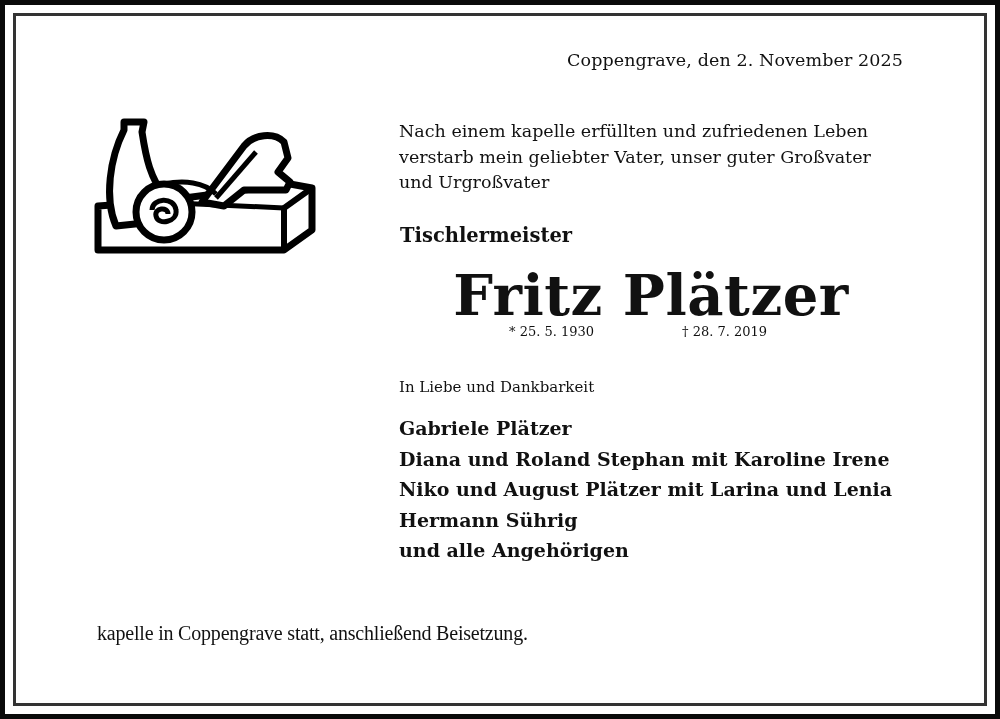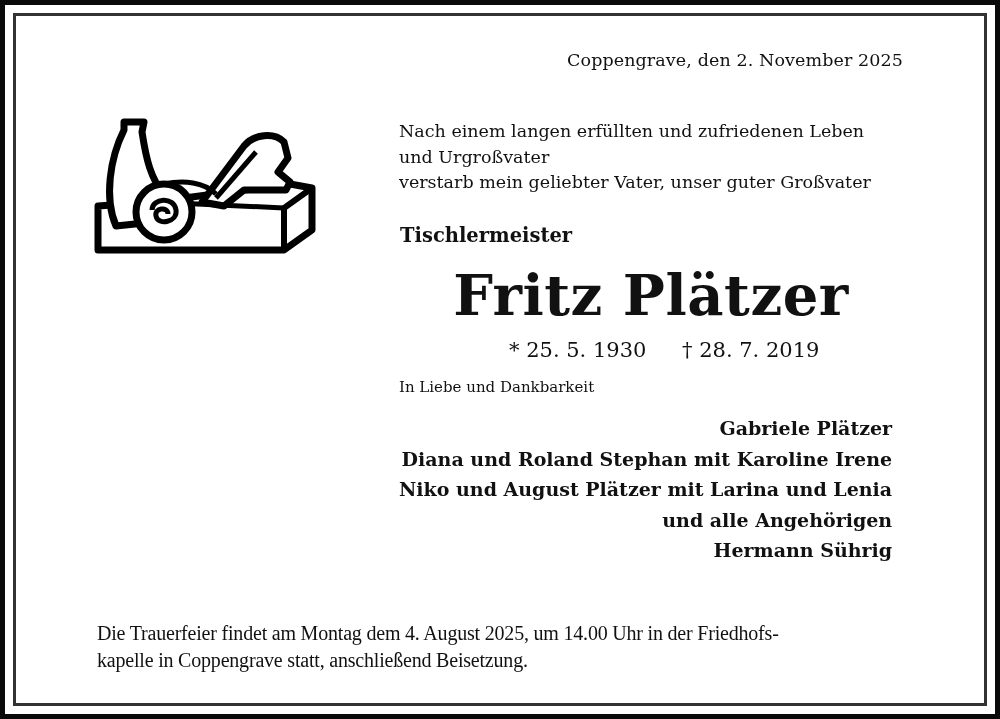--- a/index.html
+++ b/index.html
@@ -30,32 +30,32 @@
     .intro div { white-space:nowrap; }
     .title-prof {
       position:absolute; left:400px; width:502px; top:224px; text-align:left;
       font-size:19.5px; font-weight:bold;
     }
     .name {
       position:absolute; left:400px; width:502px; top:260px; text-align:center;
       font-size:56px; font-weight:bold; letter-spacing:0.5px; line-height:70px;
     }
     .dates {
-      position:absolute; top:338px; font-size:21px; white-space:nowrap;
+      position:absolute; top:324px; font-size:13px; white-space:nowrap;
     }
     .date-born { left:509px; }
     .date-died { left:682px; }
     .closing {
       position:absolute; left:399px; top:378px; font-size:15px;
     }
     .mourners {
       position:absolute; left:399px; top:413px; font-size:19px; font-weight:bold;
       line-height:30.5px;
     }
-    .mourners div { white-space:nowrap;text-align:right; }
+    .mourners div { white-space:nowrap; }
     .service {
       position:absolute; left:97px; top:620px; width:830px;
       font-family:"Liberation Serif", serif;
       font-size:20px; line-height:27px; letter-spacing:-0.2px;
     }
     .service div { white-space:nowrap; }
   </style>
 </head>
 <body>
 
@@ -75,38 +75,37 @@
 
   <path d="M108 84 L150 28 C 160 16, 180 14, 190 24 L 194 40 L 184 54 L 196 64 L 192 72 L 150 72 L 130 88 Z" fill="#fff" stroke="#000" stroke-width="7" stroke-linejoin="round"></path>
   <path d="M122 80 L 162 34" stroke="#000" stroke-width="5"></path>
 
   <circle cx="70" cy="94" r="28" fill="#fff" stroke="#000" stroke-width="7"></circle>
   <path d="M58 92 C 58 80, 80 78, 82 92 C 84 104, 64 108, 62 98 C 60 90, 74 88, 74 96" fill="none" stroke="#000" stroke-width="5"></path>
   <path d="M70 66 C 90 62, 110 64, 122 76" fill="none" stroke="#000" stroke-width="5"></path>
 </svg>
 
 <div class="intro">
-  <div>Nach einem langen erfüllten und zufriedenen Leben</div>
+  <div>Nach einem kapelle erfüllten und zufriedenen Leben</div>
+  <div>verstarb mein geliebter Vater, unser guter Großvater</div>
   <div>und Urgroßvater</div>
-  <div>verstarb mein geliebter Vater, unser guter Großvater</div>
 </div>
 
 <div class="title-prof">Tischlermeister</div>
 
 <div class="name">Fritz Plätzer</div>
 
 <div class="dates date-born">* 25. 5. 1930</div>
 <div class="dates date-died">† 28. 7. 2019</div>
 
 <div class="closing">In Liebe und Dankbarkeit</div>
 
 <div class="mourners">
   <div>Gabriele Plätzer</div>
   <div>Diana und Roland Stephan mit Karoline Irene</div>
   <div>Niko und August Plätzer mit Larina und Lenia</div>
+  <div>Hermann Sührig</div>
   <div>und alle Angehörigen</div>
-  <div>Hermann Sührig</div>
 </div>
 
 <div class="service">
-  <div>Die Trauerfeier findet am Montag dem 4. August 2025, um 14.00 Uhr in der Friedhofs-</div>
   <div>kapelle in Coppengrave statt, anschließend Beisetzung.</div>
 </div>
 
 </body></html>

